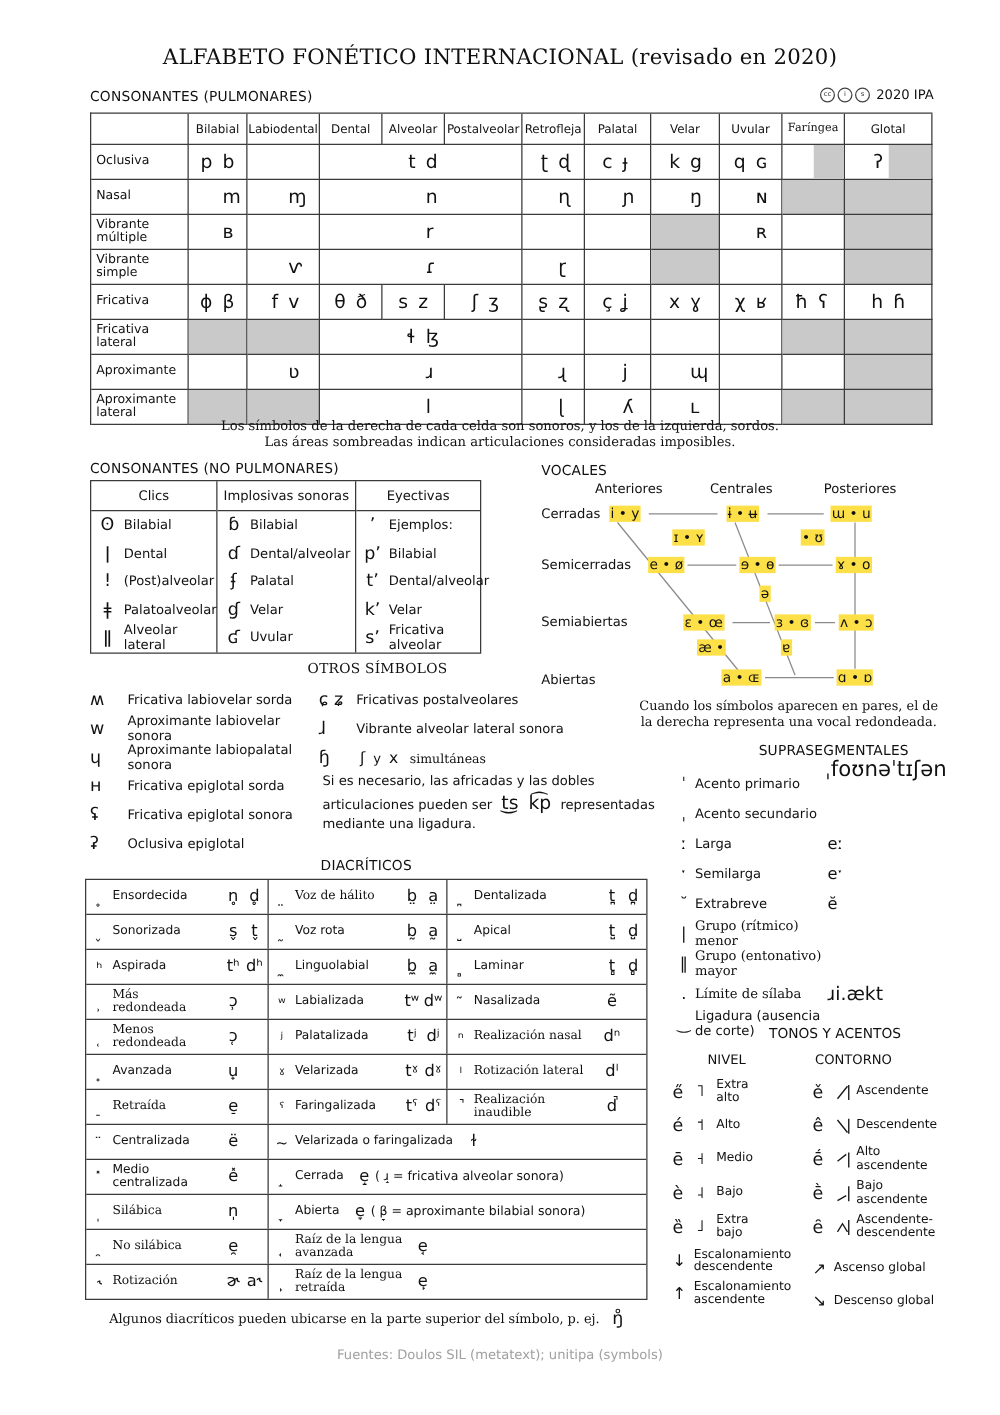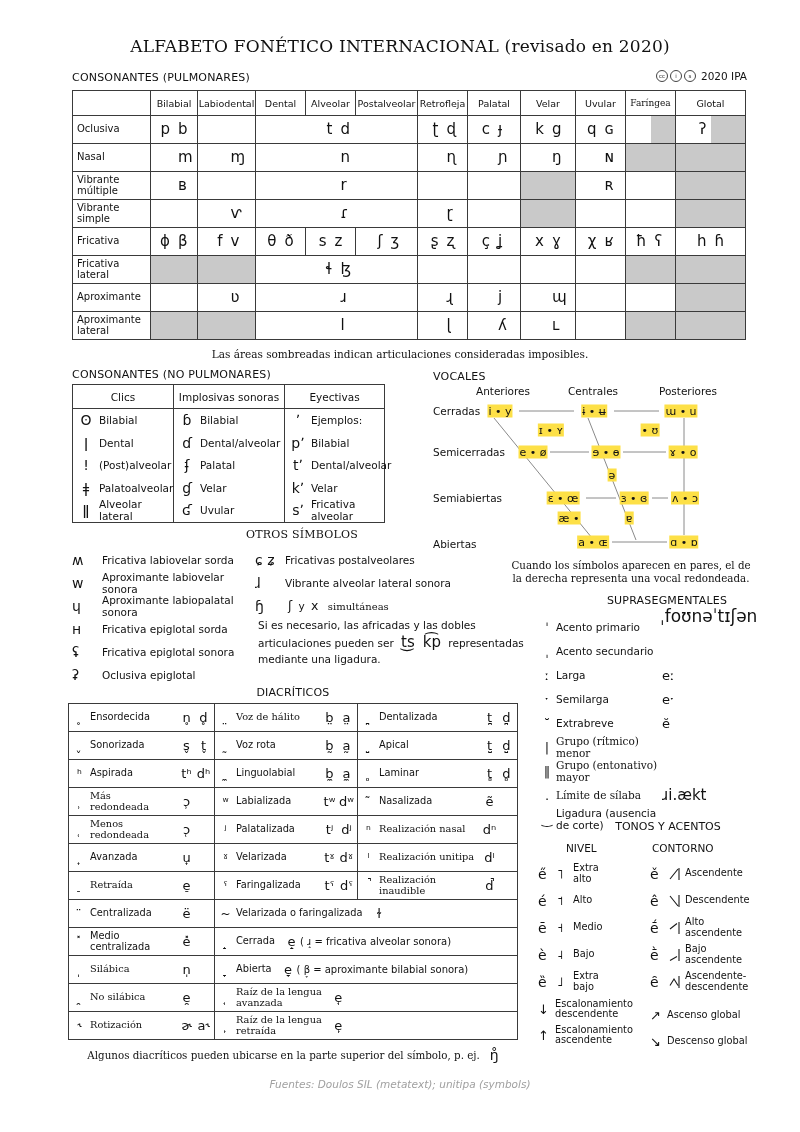--- a/index.html
+++ b/index.html
@@ -66,21 +66,21 @@
   .dnote{font-size:10px;white-space:nowrap;}
   
   .trow{display:flex;align-items:center;height:27px;}
   .tex{width:19px;font-size:14px;flex:none;}
   .tbar{width:16px;font-size:13px;flex:none;}
   .ticon{width:16px;flex:none;display:flex;align-items:center;}
   .tlab{font-size:9.8px;line-height:1.05;white-space:pre-line;}
   .xrow{display:flex;align-items:center;height:26px;}
   .xsym{width:17px;font-size:13px;flex:none;}
   line{stroke:#8a8a8a;stroke-width:1;}
-  .footer{width:100%;text-align:center;font-size:10.5px;color:#a0a0a0;font-style:italic;}
+  .footer{width:100%;text-align:center;font-size:10.5px;color:#a0a0a0;}
 </style>
 </head>
 <body>
 
 <div class="page">
 
   <div class="abs title serif" style="top:36px;left:0;">ALFABETO FONÉTICO INTERNACIONAL (revisado en 2020)</div>
 
   <div class="abs sechead" style="top:71px;left:72px;">CONSONANTES (PULMONARES)</div>
   <div class="abs license" style="top:70px;left:655px;width:92px;justify-content:flex-end;">
@@ -424,20 +424,21 @@
           <span class="half l"></span>
           <span class="half r"></span>
         </div>
         <div class="pcell shade">
           <span class="half l"></span>
           <span class="half r"></span>
         </div>
       </div>
     </div>
 
+  <div class="abs note serif" style="top:335px;left:0;">Los símbolos de la derecha de cada celda son sonoros, y los de la izquierda, sordos.</div>
   <div class="abs note serif" style="top:348px;left:0;">Las áreas sombreadas indican articulaciones consideradas imposibles.</div>
 
   <div class="abs sechead" style="top:368px;left:72px;">CONSONANTES (NO PULMONARES)</div>
   <div id="nonpulmonic-table" class="abs nptable" style="top:384px;left:72px;">
       <div class="npcol" style="width: 100px;">
         <div class="nphead">Clics</div>
         <div class="npitem">
           <span class="npsym">ʘ</span>
           <span class="nplab">Bilabial</span>
         </div>
@@ -736,21 +737,21 @@
           <div class="dgroup dg2">
             <span class="dmark">ˠ</span>
             <span class="dlab">Velarizada</span>
             <span class="dex">
               <span>tˠ</span>
               <span>dˠ</span>
             </span>
           </div>
           <div class="dgroup dg3">
             <span class="dmark">ˡ</span>
-            <span class="dlab serif">Realización unitipa</span>
+            <span class="dlab serif">Rotización lateral</span>
             <span class="dex">
               <span>dˡ</span>
             </span>
           </div>
         </div>
         <div class="drow">
           <div class="dgroup dg1">
             <span class="dmark">&nbsp;̠</span>
             <span class="dlab serif">Retraída</span>
             <span class="dex">

